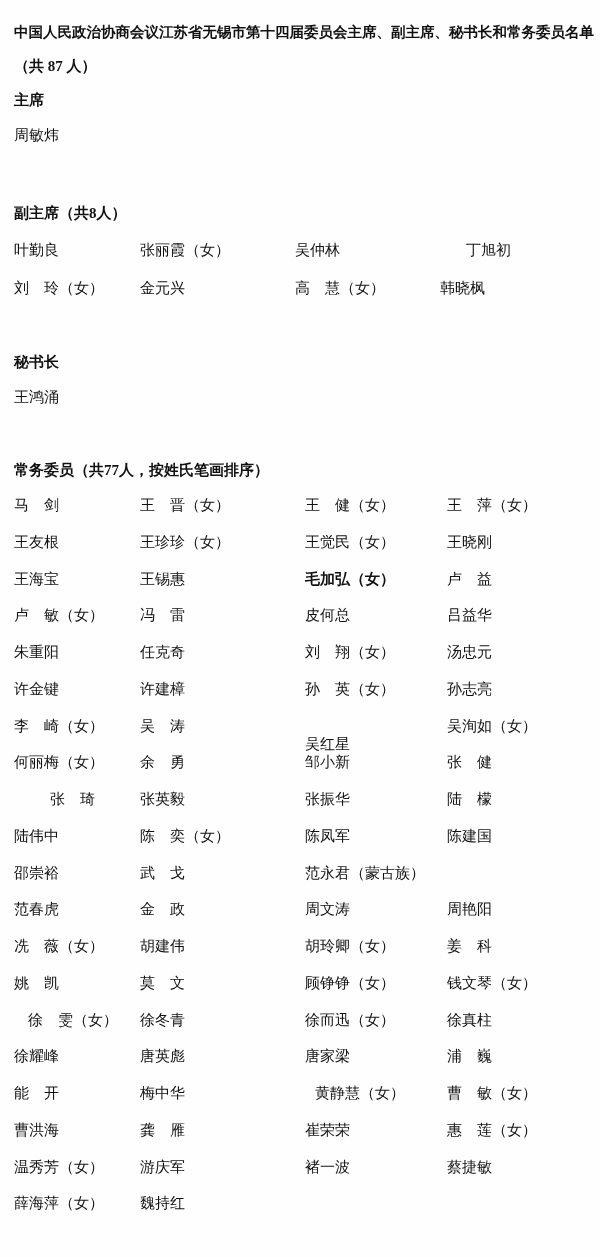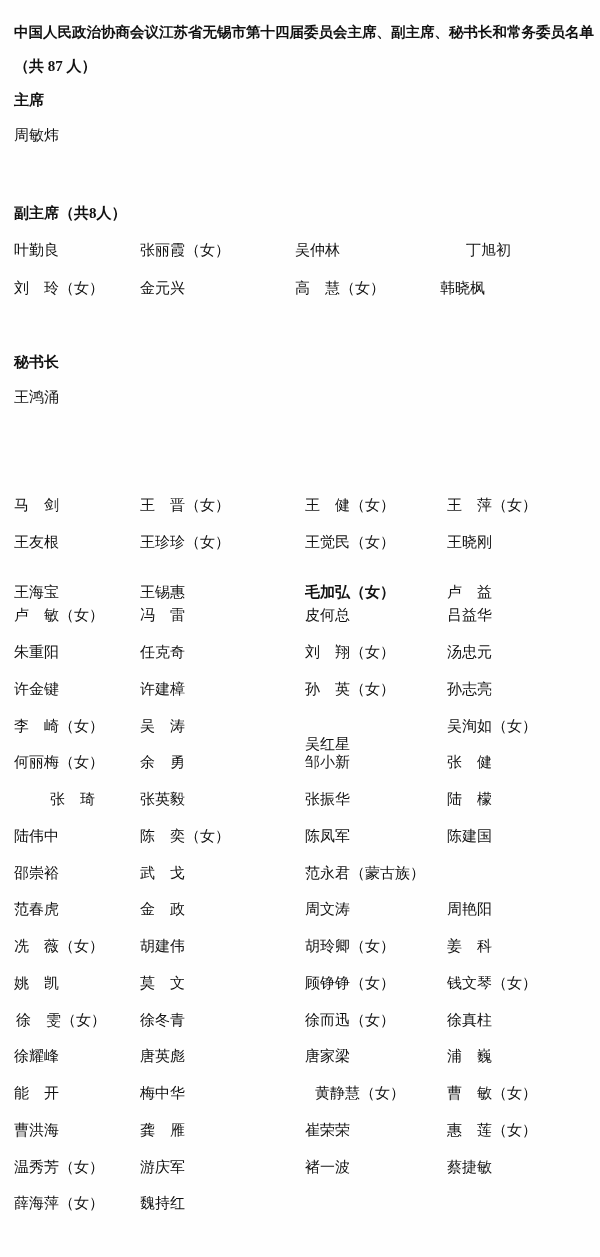--- a/index.html
+++ b/index.html
@@ -85,35 +85,36 @@
         <span class="cell" style="left: 140px;">金元兴</span>
         <span class="cell" style="left: 295px;">高　慧（女）</span>
         <span class="cell" style="left: 440px;">韩晓枫</span>
       </div>
     </div>
 
   <div class="abs heading" style="top:352px">秘书长</div>
 
   <div class="abs name" style="top:387px; left:14px">王鸿涌</div>
 
+  <div class="abs heading" style="top:460px">常务委员（共77人，按姓氏笔画排序）</div>
 
   <div id="standing-rows">
       <div class="row" style="top: 495px;">
         <span class="cell" style="left: 14px;">马　剑</span>
         <span class="cell" style="left: 140px;">王　晋（女）</span>
         <span class="cell" style="left: 305px;">王　健（女）</span>
         <span class="cell" style="left: 447px;">王　萍（女）</span>
       </div>
       <div class="row" style="top: 531.75px;">
         <span class="cell" style="left: 14px;">王友根</span>
         <span class="cell" style="left: 140px;">王珍珍（女）</span>
         <span class="cell" style="left: 305px;">王觉民（女）</span>
         <span class="cell" style="left: 447px;">王晓刚</span>
       </div>
-      <div class="row" style="top: 568.5px; margin-top: 13px;">
+      <div class="row" style="top: 568.5px;">
         <span class="cell" style="left: 14px;">王海宝</span>
         <span class="cell" style="left: 140px;">王锡惠</span>
         <span class="cell" style="left: 305px; font-weight: bold;">毛加弘（女）</span>
         <span class="cell" style="left: 447px;">卢　益</span>
       </div>
       <div class="row" style="top: 605.25px;">
         <span class="cell" style="left: 14px;">卢　敏（女）</span>
         <span class="cell" style="left: 140px;">冯　雷</span>
         <span class="cell" style="left: 305px;">皮何总</span>
         <span class="cell" style="left: 447px;">吕益华</span>
@@ -171,21 +172,21 @@
         <span class="cell" style="left: 305px;">胡玲卿（女）</span>
         <span class="cell" style="left: 447px;">姜　科</span>
       </div>
       <div class="row" style="top: 972.75px;">
         <span class="cell" style="left: 14px;">姚　凯</span>
         <span class="cell" style="left: 140px;">莫　文</span>
         <span class="cell" style="left: 305px;">顾铮铮（女）</span>
         <span class="cell" style="left: 447px;">钱文琴（女）</span>
       </div>
       <div class="row" style="top: 1009.5px;">
-        <span class="cell" style="left: 16px;">徐　雯（女）</span>
+        <span class="cell" style="left: 28px;">徐　雯（女）</span>
         <span class="cell" style="left: 140px;">徐冬青</span>
         <span class="cell" style="left: 305px;">徐而迅（女）</span>
         <span class="cell" style="left: 447px;">徐真柱</span>
       </div>
       <div class="row" style="top: 1046.25px;">
         <span class="cell" style="left: 14px;">徐耀峰</span>
         <span class="cell" style="left: 140px;">唐英彪</span>
         <span class="cell" style="left: 305px;">唐家梁</span>
         <span class="cell" style="left: 447px;">浦　巍</span>
       </div>

